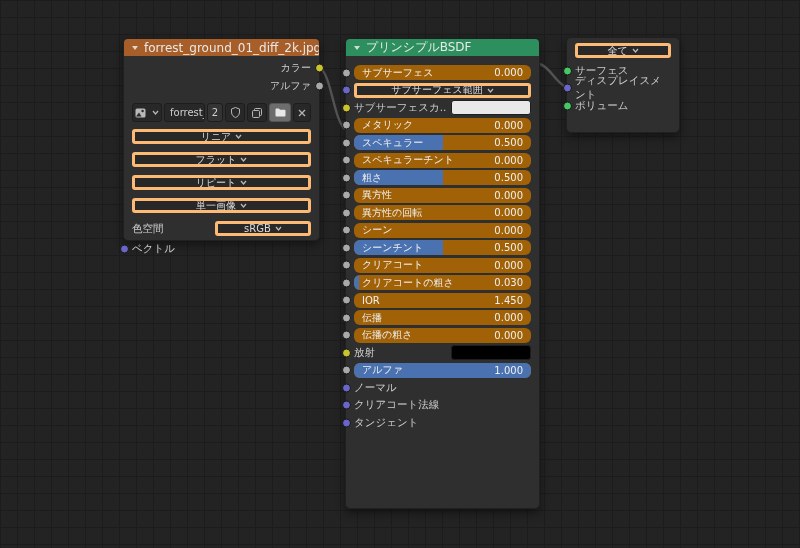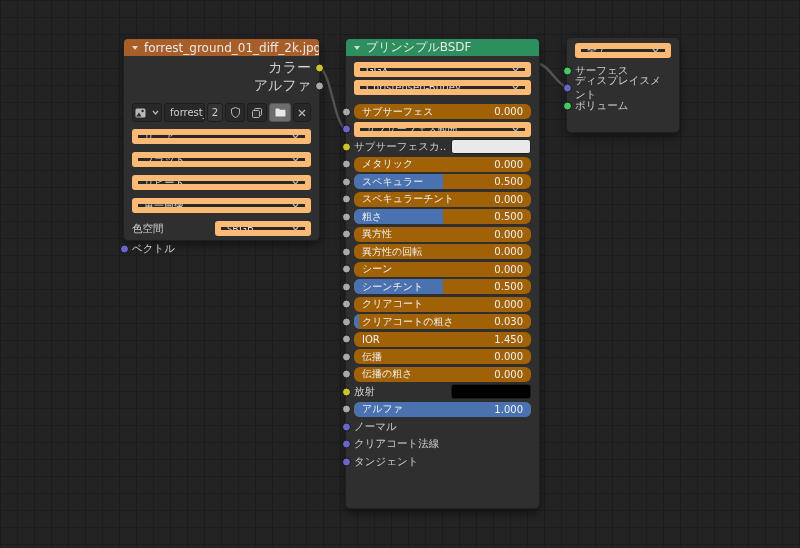--- a/index.html
+++ b/index.html
@@ -27,41 +27,41 @@
     padding:0 8px; border-radius:4px 4px 0 0;
     font-size:12px; color:#e9e9e9; white-space:nowrap; overflow:hidden;
   }
   .tri { width:0; height:0; border-left:3.5px solid transparent;
          border-right:3.5px solid transparent; border-top:4.5px solid rgba(235,235,235,.85); flex:0 0 auto;}
   .hdr-tex   { background:#a85e29; }
   .hdr-bsdf  { background:#2d8f5d; }
   .hdr-out   { background:#96343f; }
 
   .row { position:relative; display:flex; align-items:center; padding:0 8px; }
-  .row.out { justify-content:flex-end; height:18px; font-size:14px; }
+  .row.out { justify-content:flex-end; height:18px; font-size:10px; }
   .row.in  { height:17.5px; font-size:10.5px; }
   .brow    { position:relative; display:flex; align-items:center; height:15.5px;
              margin:0 8px 2px 8px; font-size:10.5px; }
 
   .socket {
     position:absolute; width:9px; height:9px; border-radius:50%;
     border:1px solid #161616; top:50%; transform:translateY(-50%);
   }
   .sock-l { left:-12.5px; }
   .sock-r { right:-12.5px; }
   .row .sock-l { left:-4.5px; }
   .row .sock-r { right:-4.5px; }
   .s-yellow { background:#c9c32f; }
   .s-gray   { background:#a9a9a9; }
   .s-purple { background:#6a66c8; }
   .s-green  { background:#48c766; }
 
   .dd {
-    display:flex; align-items:center; justify-content:space-between;
-    height:15px; background:#282828; border:6px solid #fdba74;
+    display:flex; align-items:center; justify-content:center;
+    height:15px; background:#282828; border:3px solid #fdba74;
     border-radius:3px; padding:0 6px; font-size:10px; color:#dcdcdc;
     width:100%; white-space:nowrap; overflow:hidden;
   }
   .ddstack { margin:7px 8px 0 8px; }
   .ddstack .dd { margin-bottom:8px; }
   .chev { flex:0 0 auto; margin-left:4px; }
 
   .vfield {
     position:relative; flex:1; height:15px; background:#a16207;
     border-radius:6px; overflow:hidden; display:flex; align-items:center;
@@ -192,34 +192,20 @@
       <span>ベクトル</span>
     </div>
   </div>
 </div>
 
 <div class="node" style="left:345px; top:38px; width:195px; height:471px;">
   <div class="nheader hdr-bsdf">
     <span class="tri"></span>
     <span>プリンシプルBSDF</span>
   </div>
-  <div class="ddstack" style="margin-top:6px;">
-    <div class="dd" style="margin-bottom:3px;">
-      <span>GGX</span>
-      <svg class="chev" width="7" height="5" viewBox="0 0 7 5">
-          <polyline points="1,1 3.5,4 6,1" fill="none" stroke="#bbb" stroke-width="1.2"></polyline>
-        </svg>
-    </div>
-    <div class="dd" style="margin-bottom:0;">
-      <span>Christensen-Burley</span>
-      <svg class="chev" width="7" height="5" viewBox="0 0 7 5">
-          <polyline points="1,1 3.5,4 6,1" fill="none" stroke="#bbb" stroke-width="1.2"></polyline>
-        </svg>
-    </div>
-  </div>
   <div id="bsdf-rows" style="margin-top:9px;">
       <div class="brow">
         <span class="socket sock-l s-gray"></span>
         <div class="vfield">
           <span class="vlabel">サブサーフェス</span>
           <span class="vval">0.000</span>
         </div>
       </div>
       <div class="brow">
         <span class="socket sock-l s-purple"></span>

